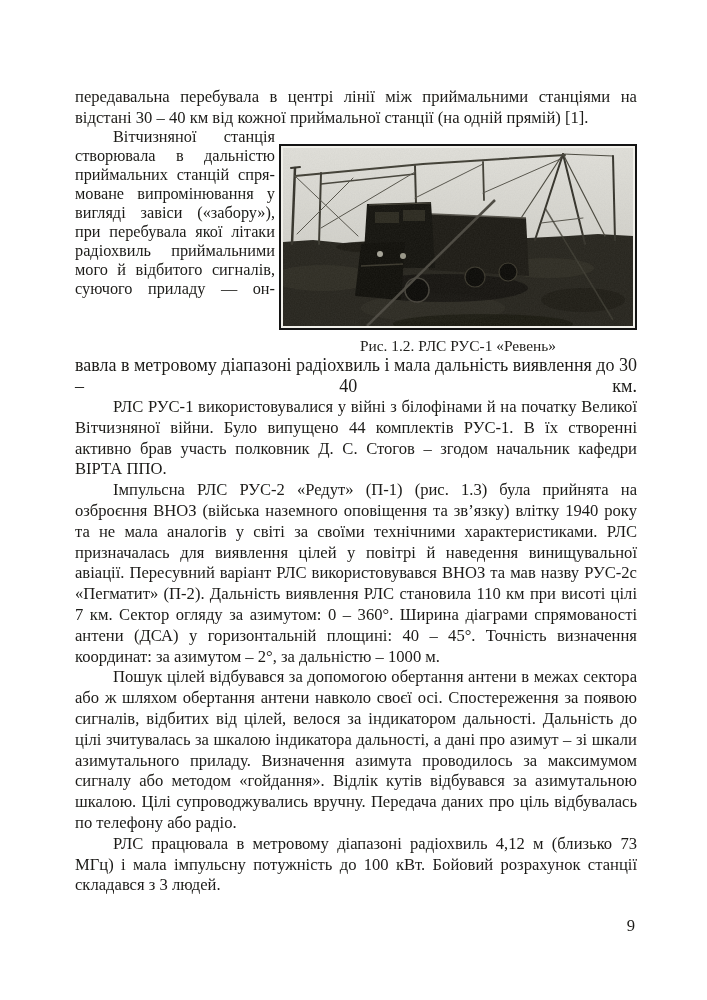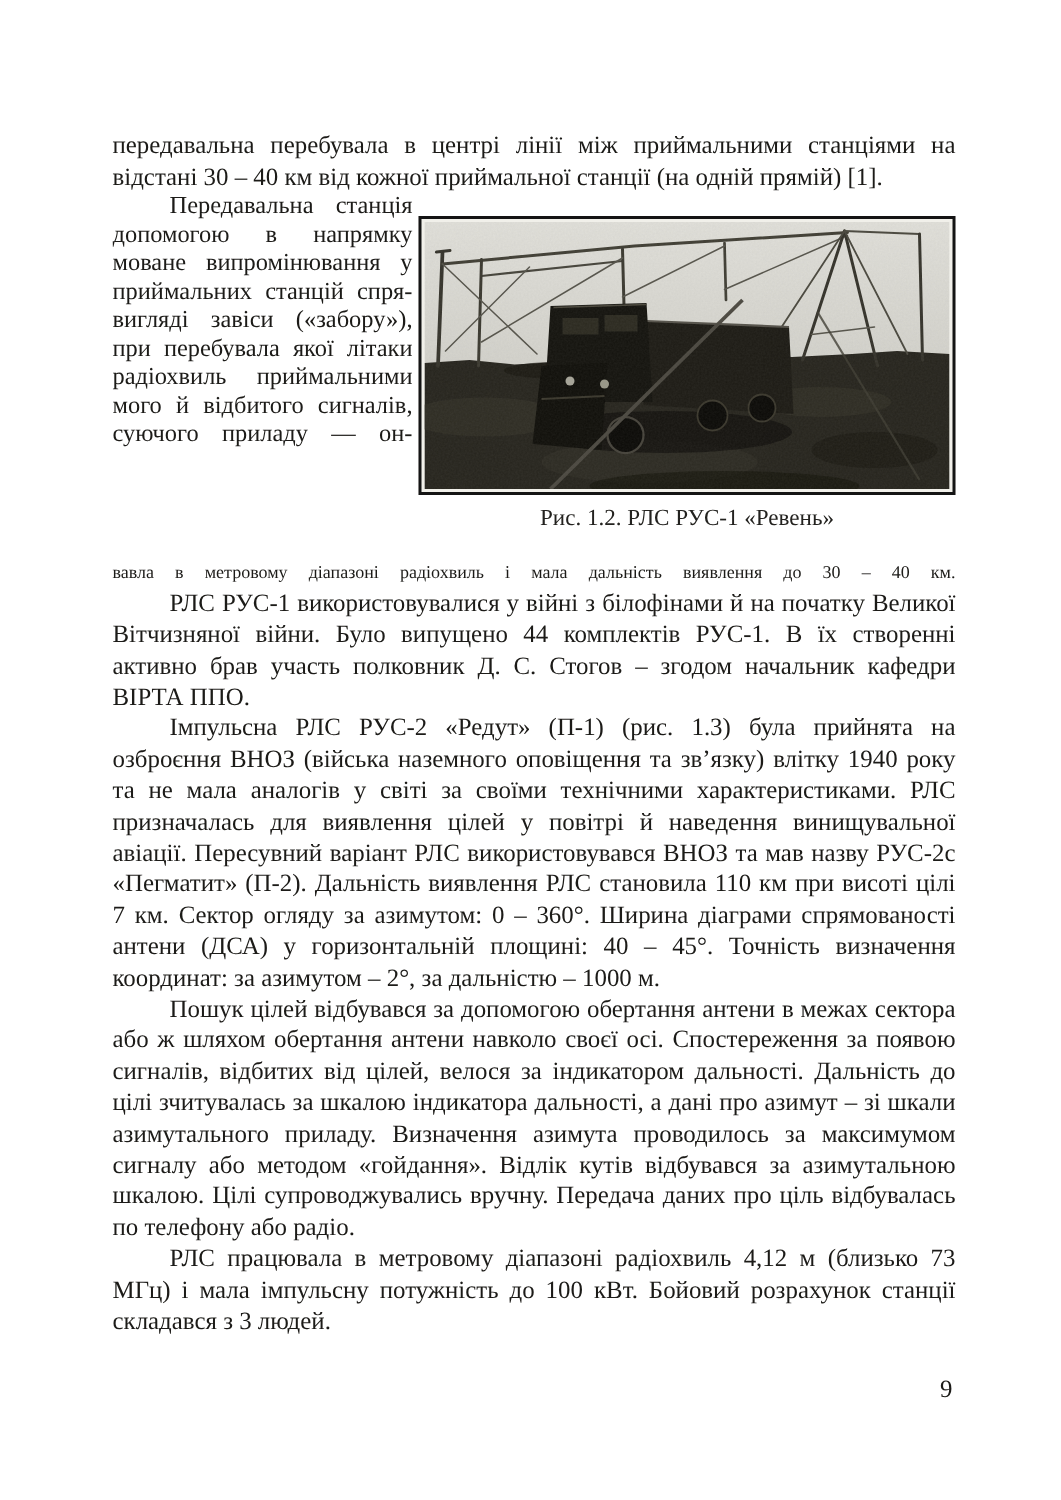--- a/index.html
+++ b/index.html
@@ -12,45 +12,45 @@
   .wrap-row{display:flex;align-items:flex-start;}
   .narrow-col{width:200px;}
   .col-line{font-size:16.3px;line-height:18.95px;height:18.95px;overflow:hidden;
             text-align:justify;text-align-last:justify;}
   .col-line.indent{padding-left:38px;}
   .fig{margin:16px 0 0 auto;width:358px;}
   .photo-frame{box-sizing:border-box;width:358px;height:186px;border:2px solid #141414;
                background:#f1f0ea;padding:2px;}
   .photo-frame svg{display:block;width:350px;height:178px;}
   .caption{margin-top:7px;text-align:center;font-size:15.4px;color:#23221f;}
-  .cont-line{font-size:12px;line-height:20.8px;text-align:justify;text-align-last:justify;}
+  .cont-line{font-size:18px;line-height:20.8px;text-align:justify;text-align-last:justify;}
   .page-number{position:absolute;top:916px;right:72px;font-size:16.6px;color:#1c1b18;}
 </style>
 </head>
 <body>
 
 <div class="page">
   <div class="content">
 
     <p class="para intro">передавальна перебувала в центрі лінії між приймальними станціями на відстані 30 – 40 км від кожної приймальної станції (на одній прямій) [1].</p>
 
     <div class="wrap-row">
       <div class="narrow-col">
-        <div class="col-line indent">Передавальна станція</div>
-        <div class="col-line">допомогою в напрямку</div>
+        <div class="col-line indent">Вітчизняної станція</div>
+        <div class="col-line">створювала в дальністю</div>
+        <div class="col-line">приймальних станцій спря-</div>
         <div class="col-line">моване випромінювання у</div>
-        <div class="col-line">приймальних станцій спря-</div>
         <div class="col-line">вигляді завіси («забору»),</div>
         <div class="col-line">при перебувала якої літаки</div>
         <div class="col-line">радіохвиль приймальними</div>
         <div class="col-line">мого й відбитого сигналів,</div>
         <div class="col-line">суючого приладу — он-</div>
       </div>
 
-      <figure class="fig" style="margin-top:16px;margin-bottom:16px;">
+      <figure class="fig" style="margin-top:16px;margin-bottom:0;">
         <div class="photo-frame">
           <svg viewBox="0 0 350 178" preserveAspectRatio="none">
             <defs>
               <linearGradient id="sky" x1="0" y1="0" x2="0" y2="1">
                 <stop offset="0" stop-color="#e2e1db"></stop>
                 <stop offset="1" stop-color="#c9c8c1"></stop>
               </linearGradient>
               <filter id="grain" x="0" y="0" width="100%" height="100%">
                 <feTurbulence type="fractalNoise" baseFrequency="0.8" numOctaves="2" stitchTiles="stitch"></feTurbulence>
                 <feColorMatrix type="matrix" values="0 0 0 0 0.3  0 0 0 0 0.3  0 0 0 0 0.28  0 0 0 0.8 0"></feColorMatrix>

